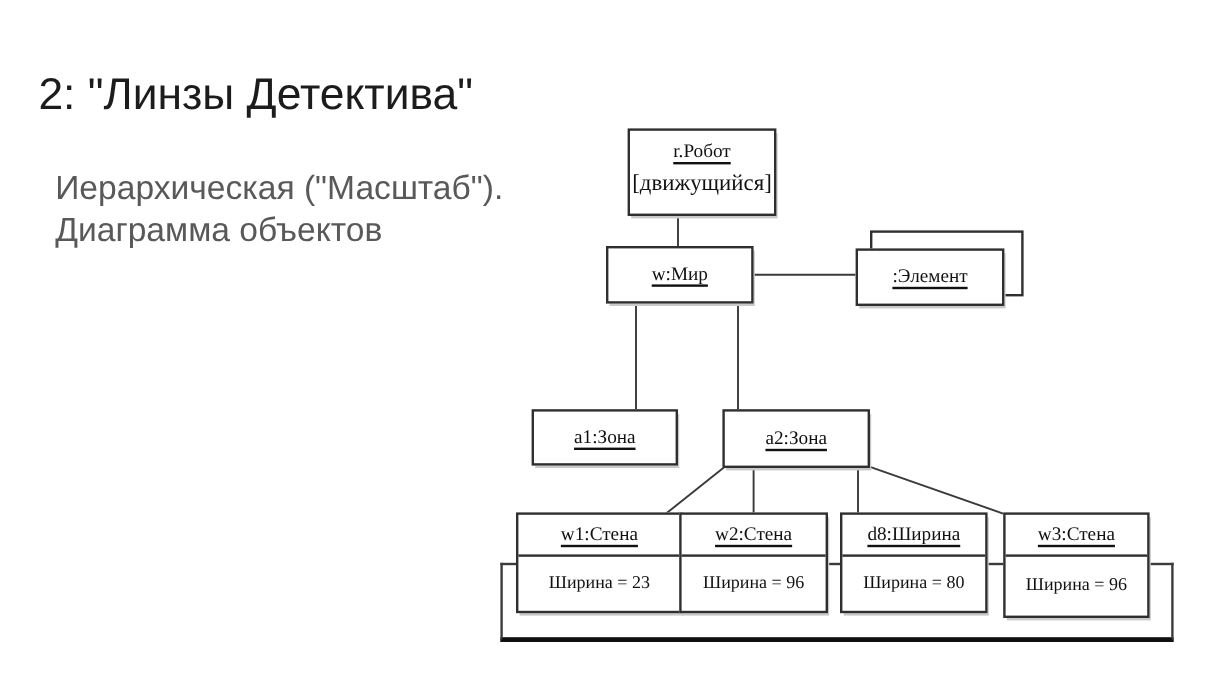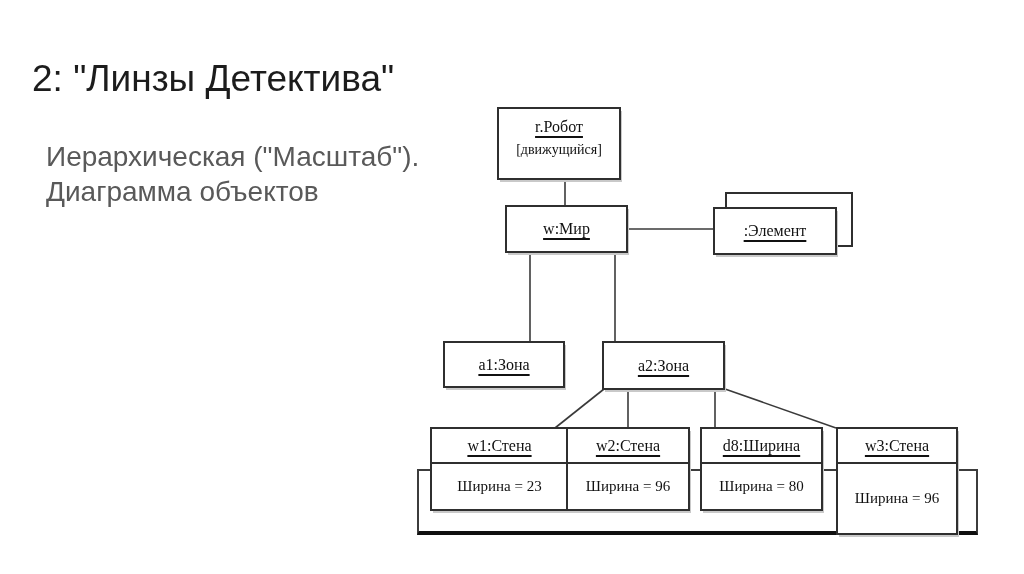--- a/index.html
+++ b/index.html
@@ -78,21 +78,21 @@
     z-index: 1;
   }
   .uname {
     font-size: 16px;
     text-decoration: underline;
     text-decoration-thickness: 1.5px;
     text-underline-offset: 4px;
     white-space: nowrap;
   }
   .ustate {
-    font-size: 14px;
+    font-size: 19px;
     white-space: nowrap;
     margin-top: 6px;
   }
   .robot-box {
     flex-direction: column;
     justify-content: flex-start;
     padding-top: 9px;
   }
   .two-comp {
     flex-direction: column;
@@ -134,21 +134,21 @@
     <line x1="530" y1="252" x2="530" y2="342"></line>
     <line x1="615" y1="252" x2="615" y2="342"></line>
     <line x1="604" y1="389" x2="555" y2="428"></line>
     <line x1="628" y1="389" x2="628" y2="428"></line>
     <line x1="715" y1="389" x2="715" y2="428"></line>
     <line x1="725" y1="389" x2="836" y2="428"></line>
   </svg>
 
   <div class="big-rect"></div>
 
-  <div class="ubox robot-box" style="left:497px; top:107px; width:124px; height:73px;">
+  <div class="ubox robot-box" style="left:523px; top:107px; width:124px; height:73px;">
     <div class="uname">r.Робот</div>
     <div class="ustate">[движущийся]</div>
   </div>
 
   <div class="ubox back" style="left:725px; top:192px; width:128px; height:55px;"></div>
 
   <div class="ubox" style="left:505px; top:205px; width:123px; height:48px;">
     <div class="uname">w:Мир</div>
   </div>
 
@@ -178,20 +178,20 @@
     <div class="comp-attr">Ширина = 96</div>
   </div>
 
   <div class="ubox two-comp" style="left:700px; top:427px; width:123px; height:84px;">
     <div class="comp-name">
         <span class="uname">d8:Ширина</span>
       </div>
     <div class="comp-attr">Ширина = 80</div>
   </div>
 
-  <div class="ubox two-comp" style="left:836px; top:427px; width:122px; height:108px;">
+  <div class="ubox two-comp" style="left:836px; top:427px; width:122px; height:88px;">
     <div class="comp-name">
         <span class="uname">w3:Стена</span>
       </div>
     <div class="comp-attr">Ширина = 96</div>
   </div>
 
 </div>
 
 </body></html>

